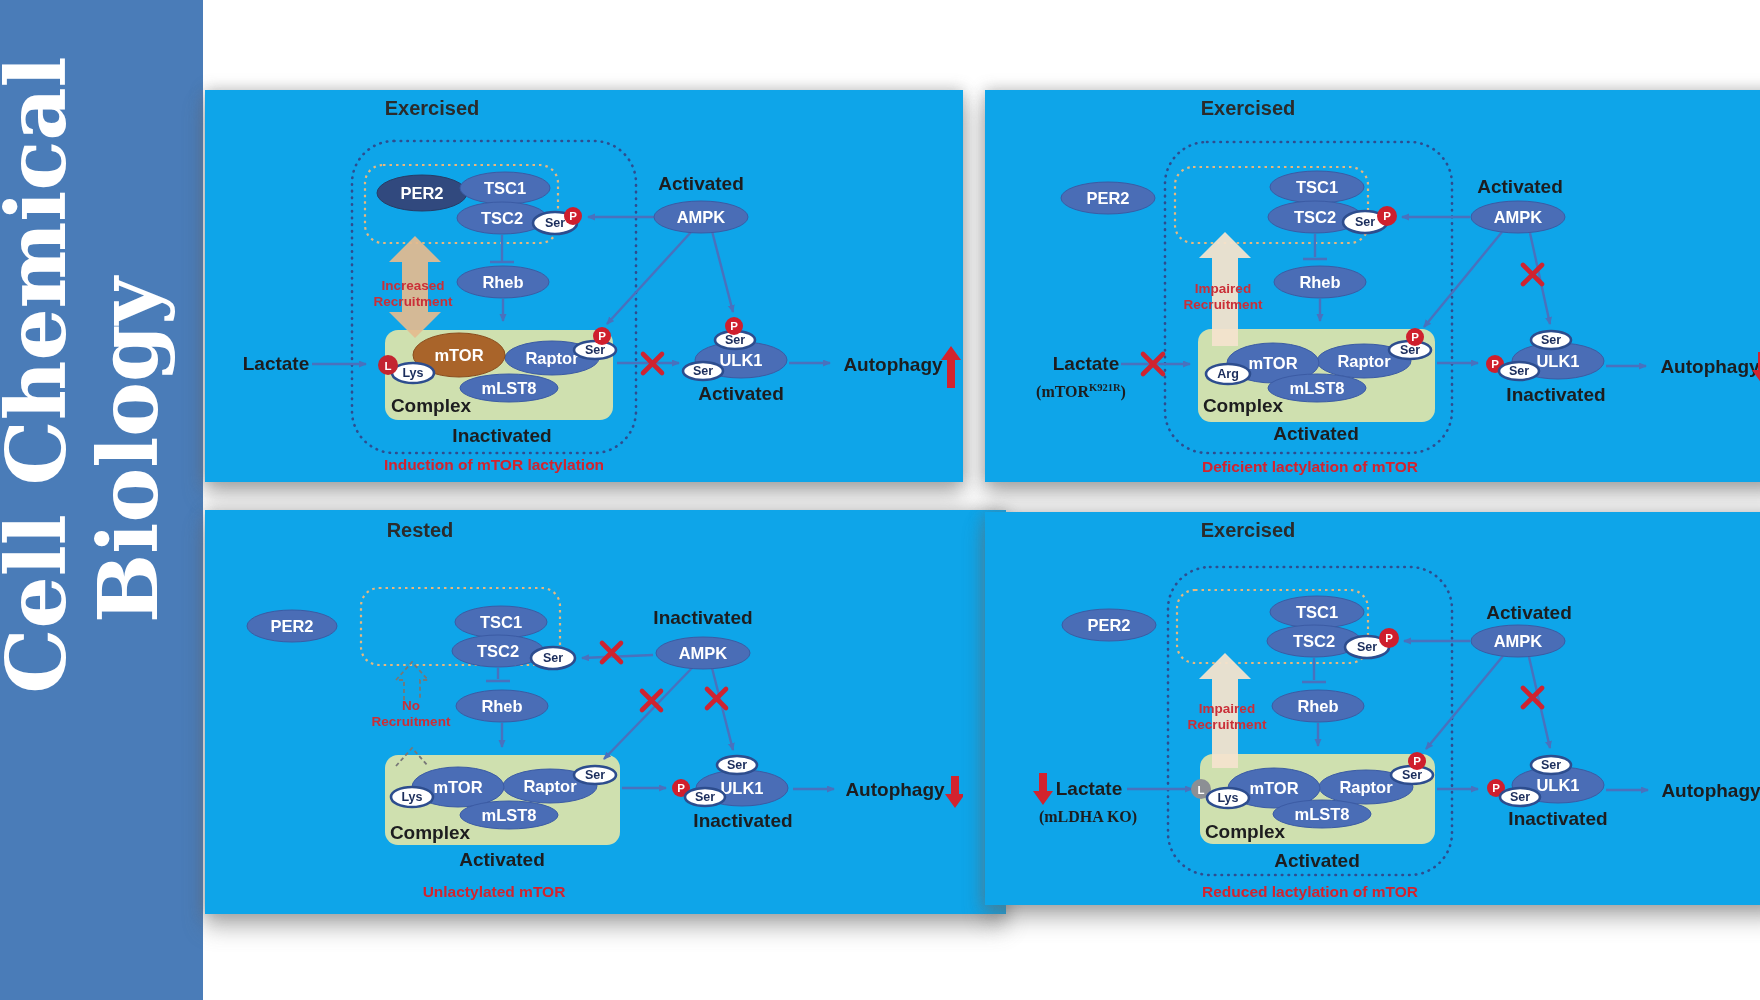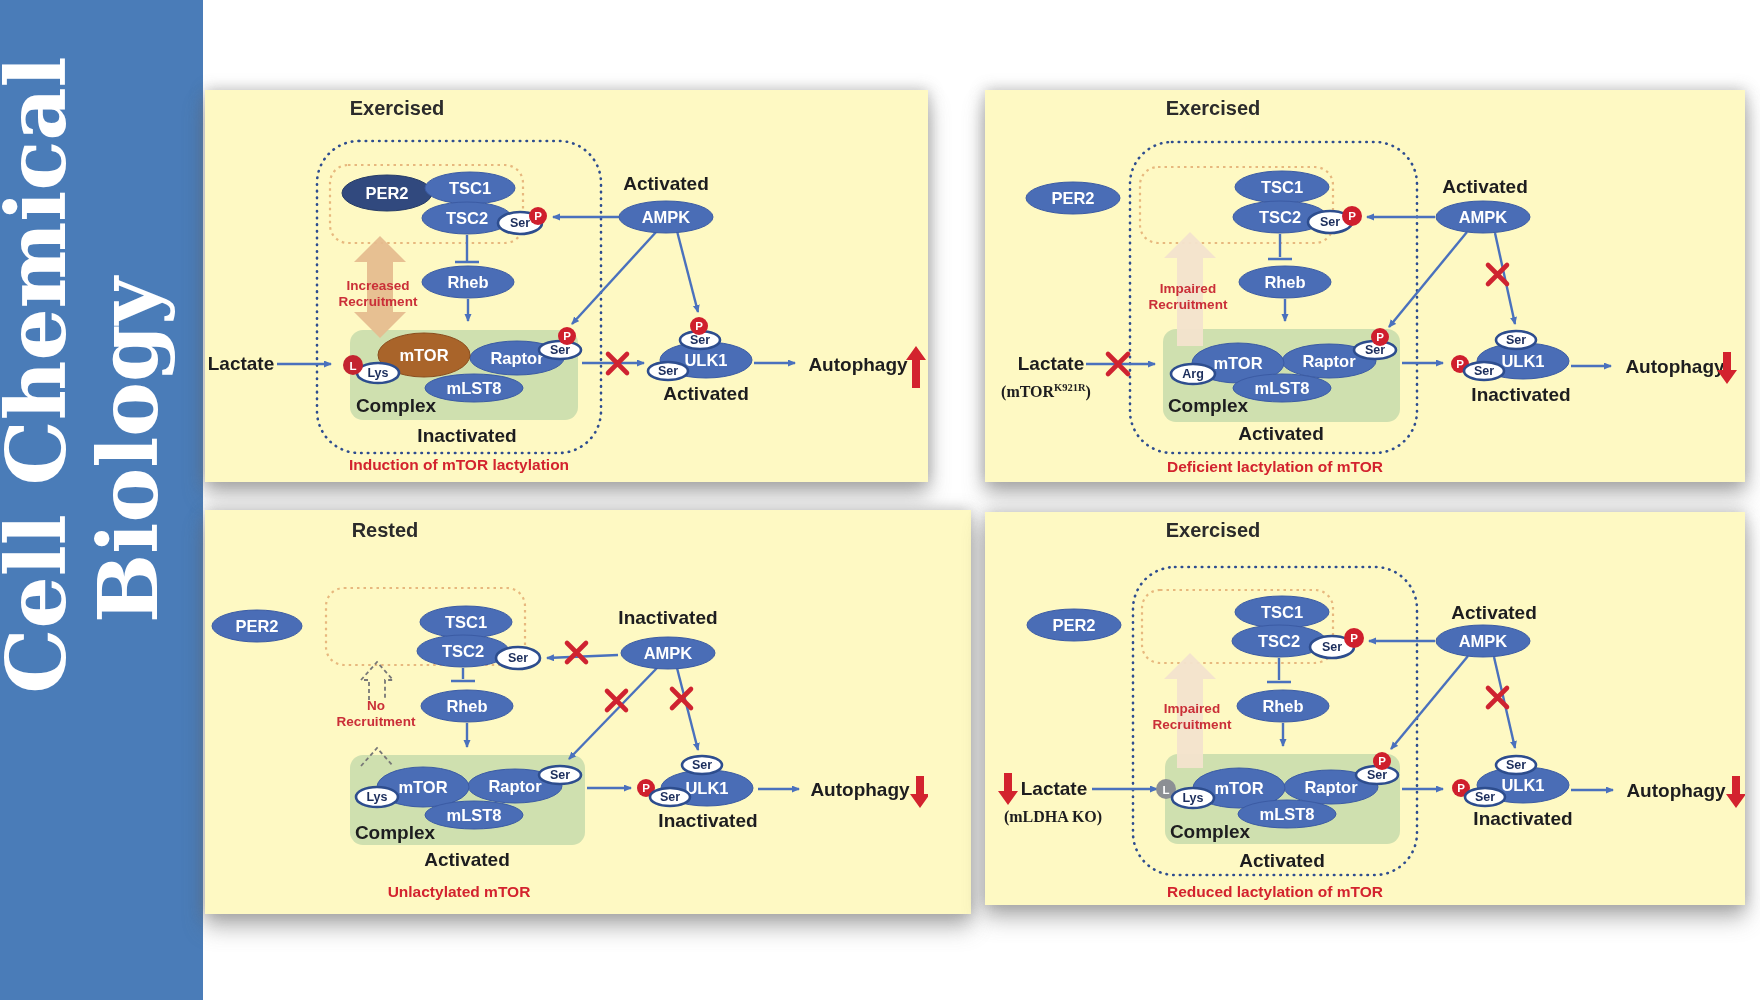--- a/index.html
+++ b/index.html
@@ -1,21 +1,21 @@
 <!DOCTYPE html>
 <html><head>
 <meta charset="utf-8">
 <style>
   html,body{margin:0;padding:0;}
   body{width:1760px;height:1000px;background:#fff;font-family:"Liberation Sans",sans-serif;overflow:hidden;position:relative;}
   .sidebar{position:absolute;left:0;top:0;width:203px;height:1000px;background:#4a7cb8;}
   .jline{position:absolute;color:#fff;font-family:"DejaVu Serif",serif;font-weight:bold;text-align:center;transform:rotate(-90deg);white-space:nowrap;}
   .jline1{width:660px;height:100px;left:-294px;top:325px;font-size:82px;line-height:100px;}
   .jline2{width:400px;height:100px;left:-72px;top:400px;font-size:82px;line-height:100px;}
-  .panel{position:absolute;background:#fef9c3;box-shadow:0 0 14px rgba(105,105,105,.45),0 14px 20px rgba(105,105,105,.45);}
+  .panel{position:absolute;background:#0ea5e9;box-shadow:0 0 14px rgba(105,105,105,.45),0 14px 20px rgba(105,105,105,.45);padding-left:35px;}
   svg{display:block;}
   .dotb{fill:none;stroke:#2e4d8f;stroke-width:2.6;stroke-dasharray:0.5 6.2;stroke-linecap:round;}
   .orgb{fill:none;stroke:#e7b87e;stroke-width:2.2;stroke-dasharray:2.5 4;}
   .green{fill:#cfe0af;}
   .bl{stroke:#4a71bd;stroke-width:2.4;fill:none;}
   .node{fill:#4a6db6;stroke:#3b5ba4;stroke-width:1;}
   .site{fill:#fff;stroke:#2d4d8e;stroke-width:2.6;}
   .ntx{fill:#fff;font-weight:bold;font-size:16.5px;text-anchor:middle;}
   .stx{fill:#1b2d5c;font-weight:bold;font-size:12.5px;text-anchor:middle;}
   .ptx{fill:#fff;font-weight:bold;font-size:11.5px;text-anchor:middle;}

